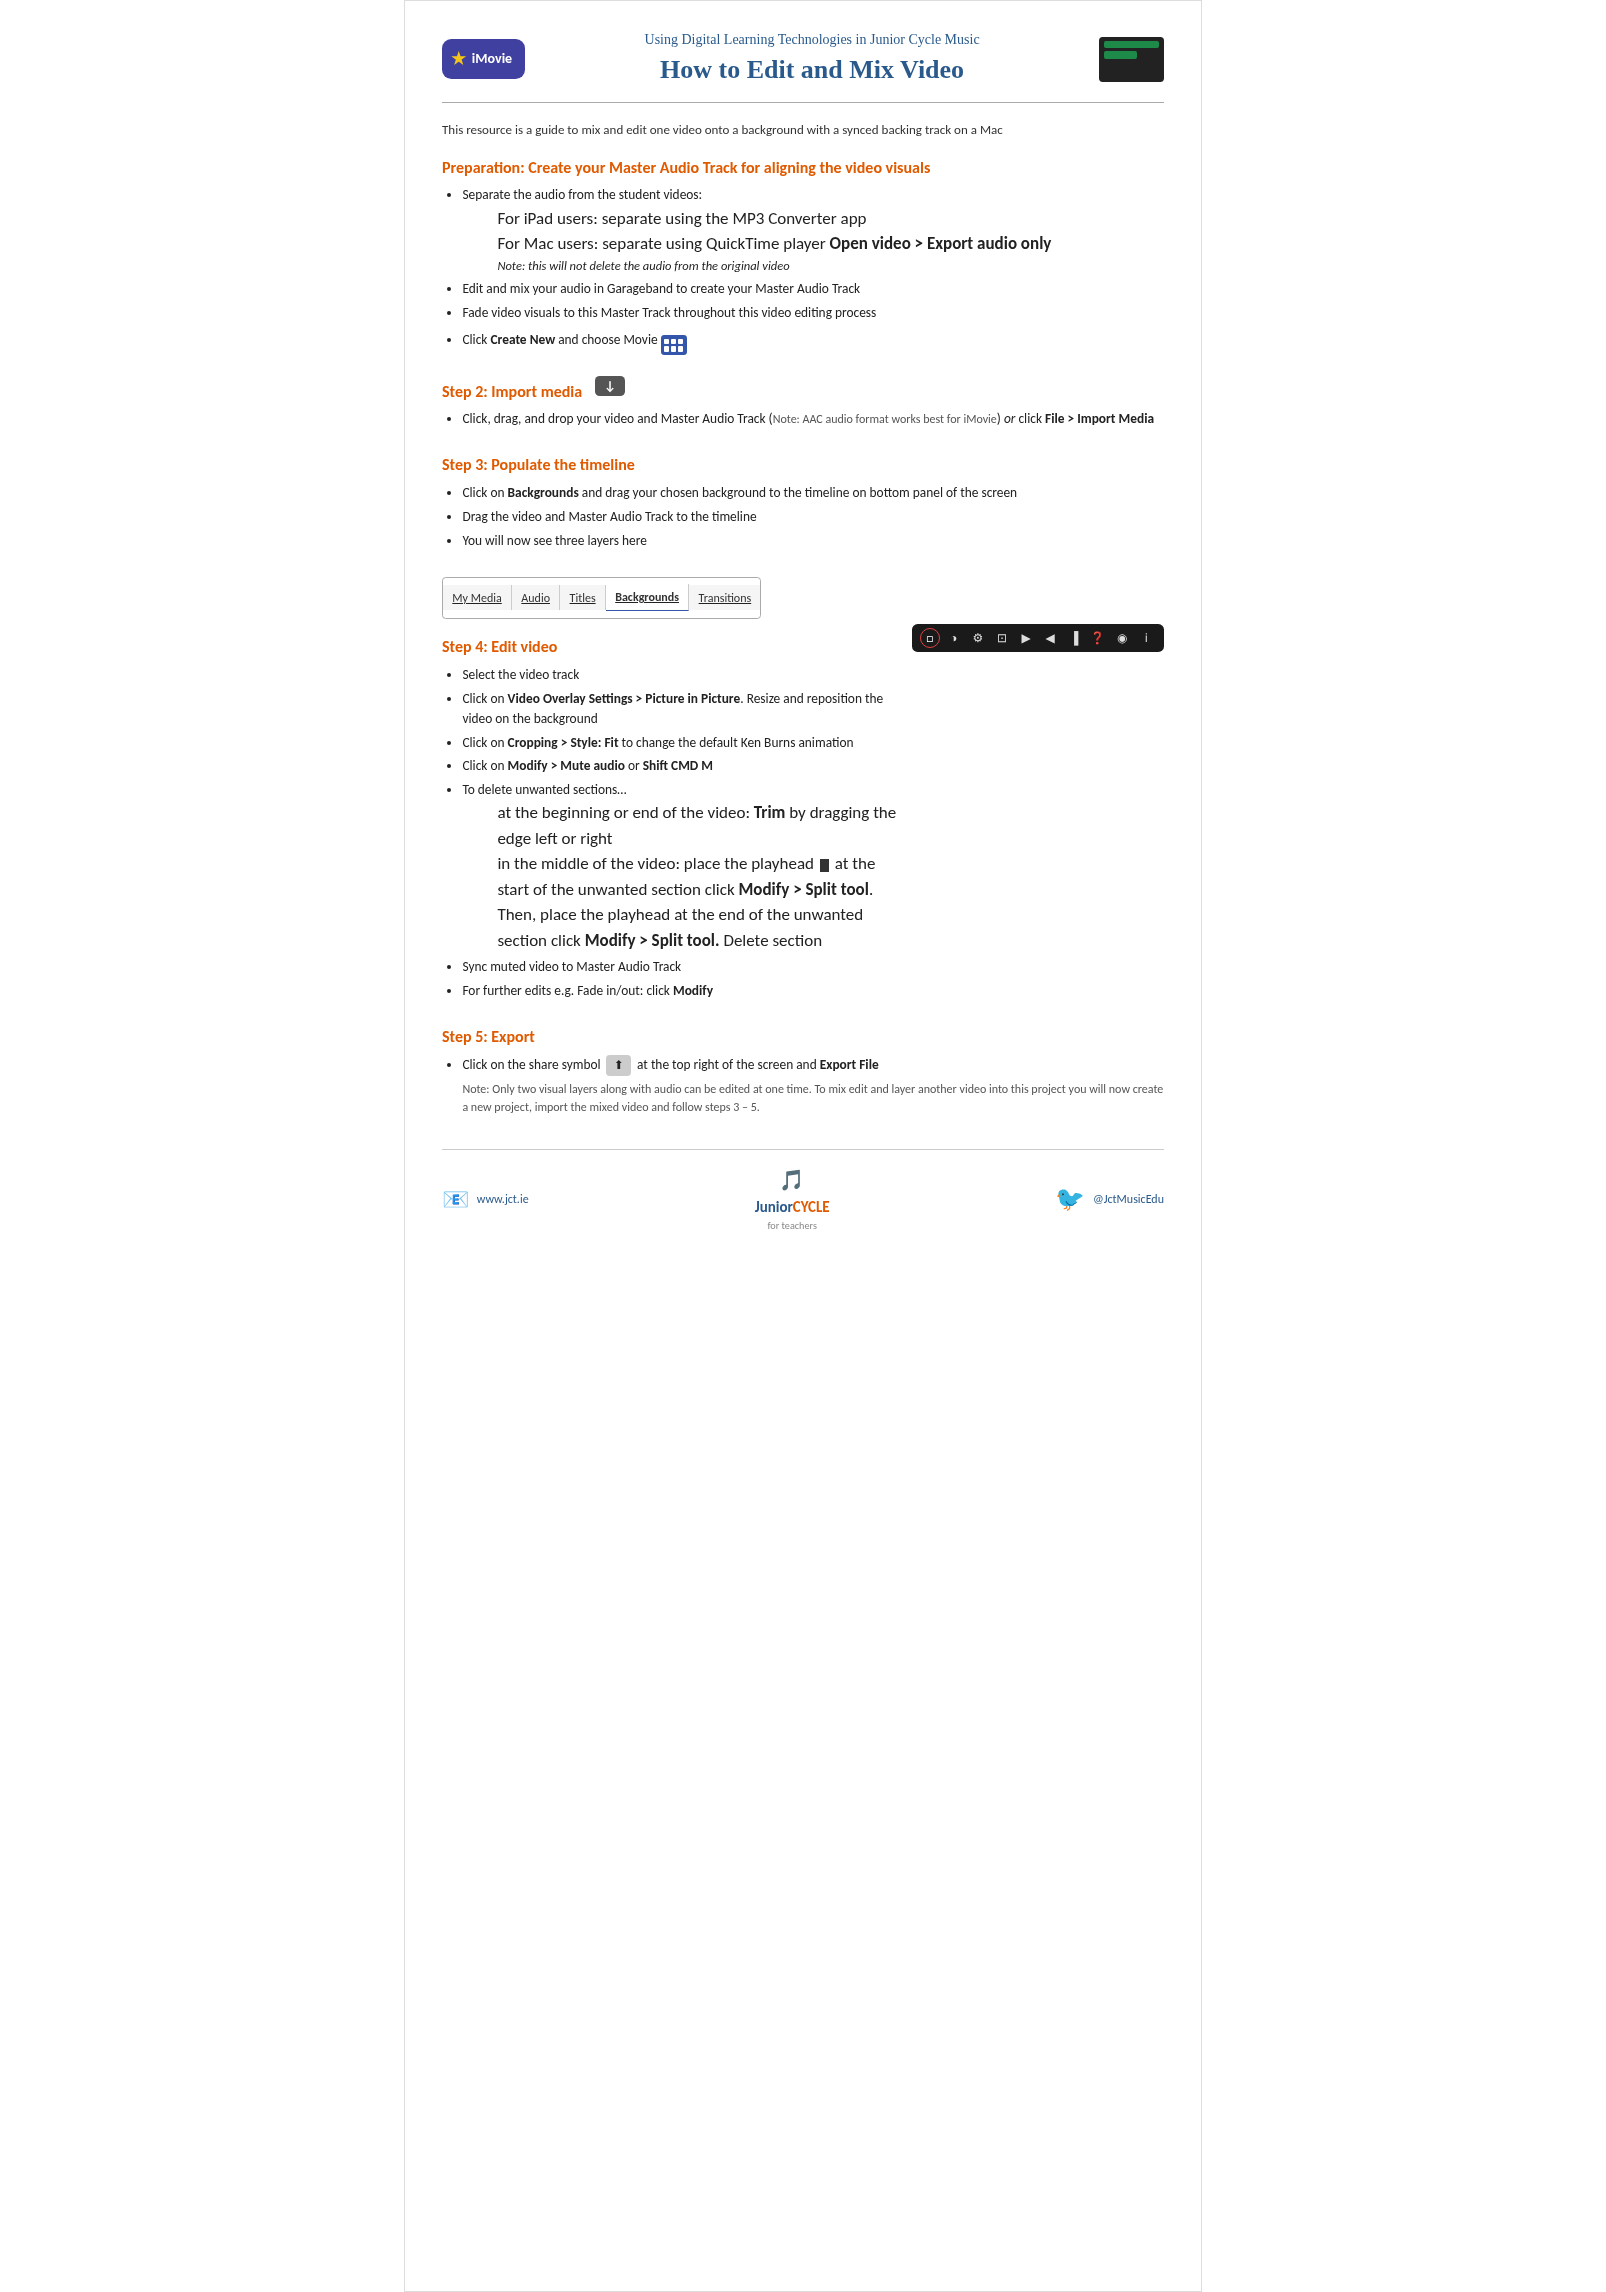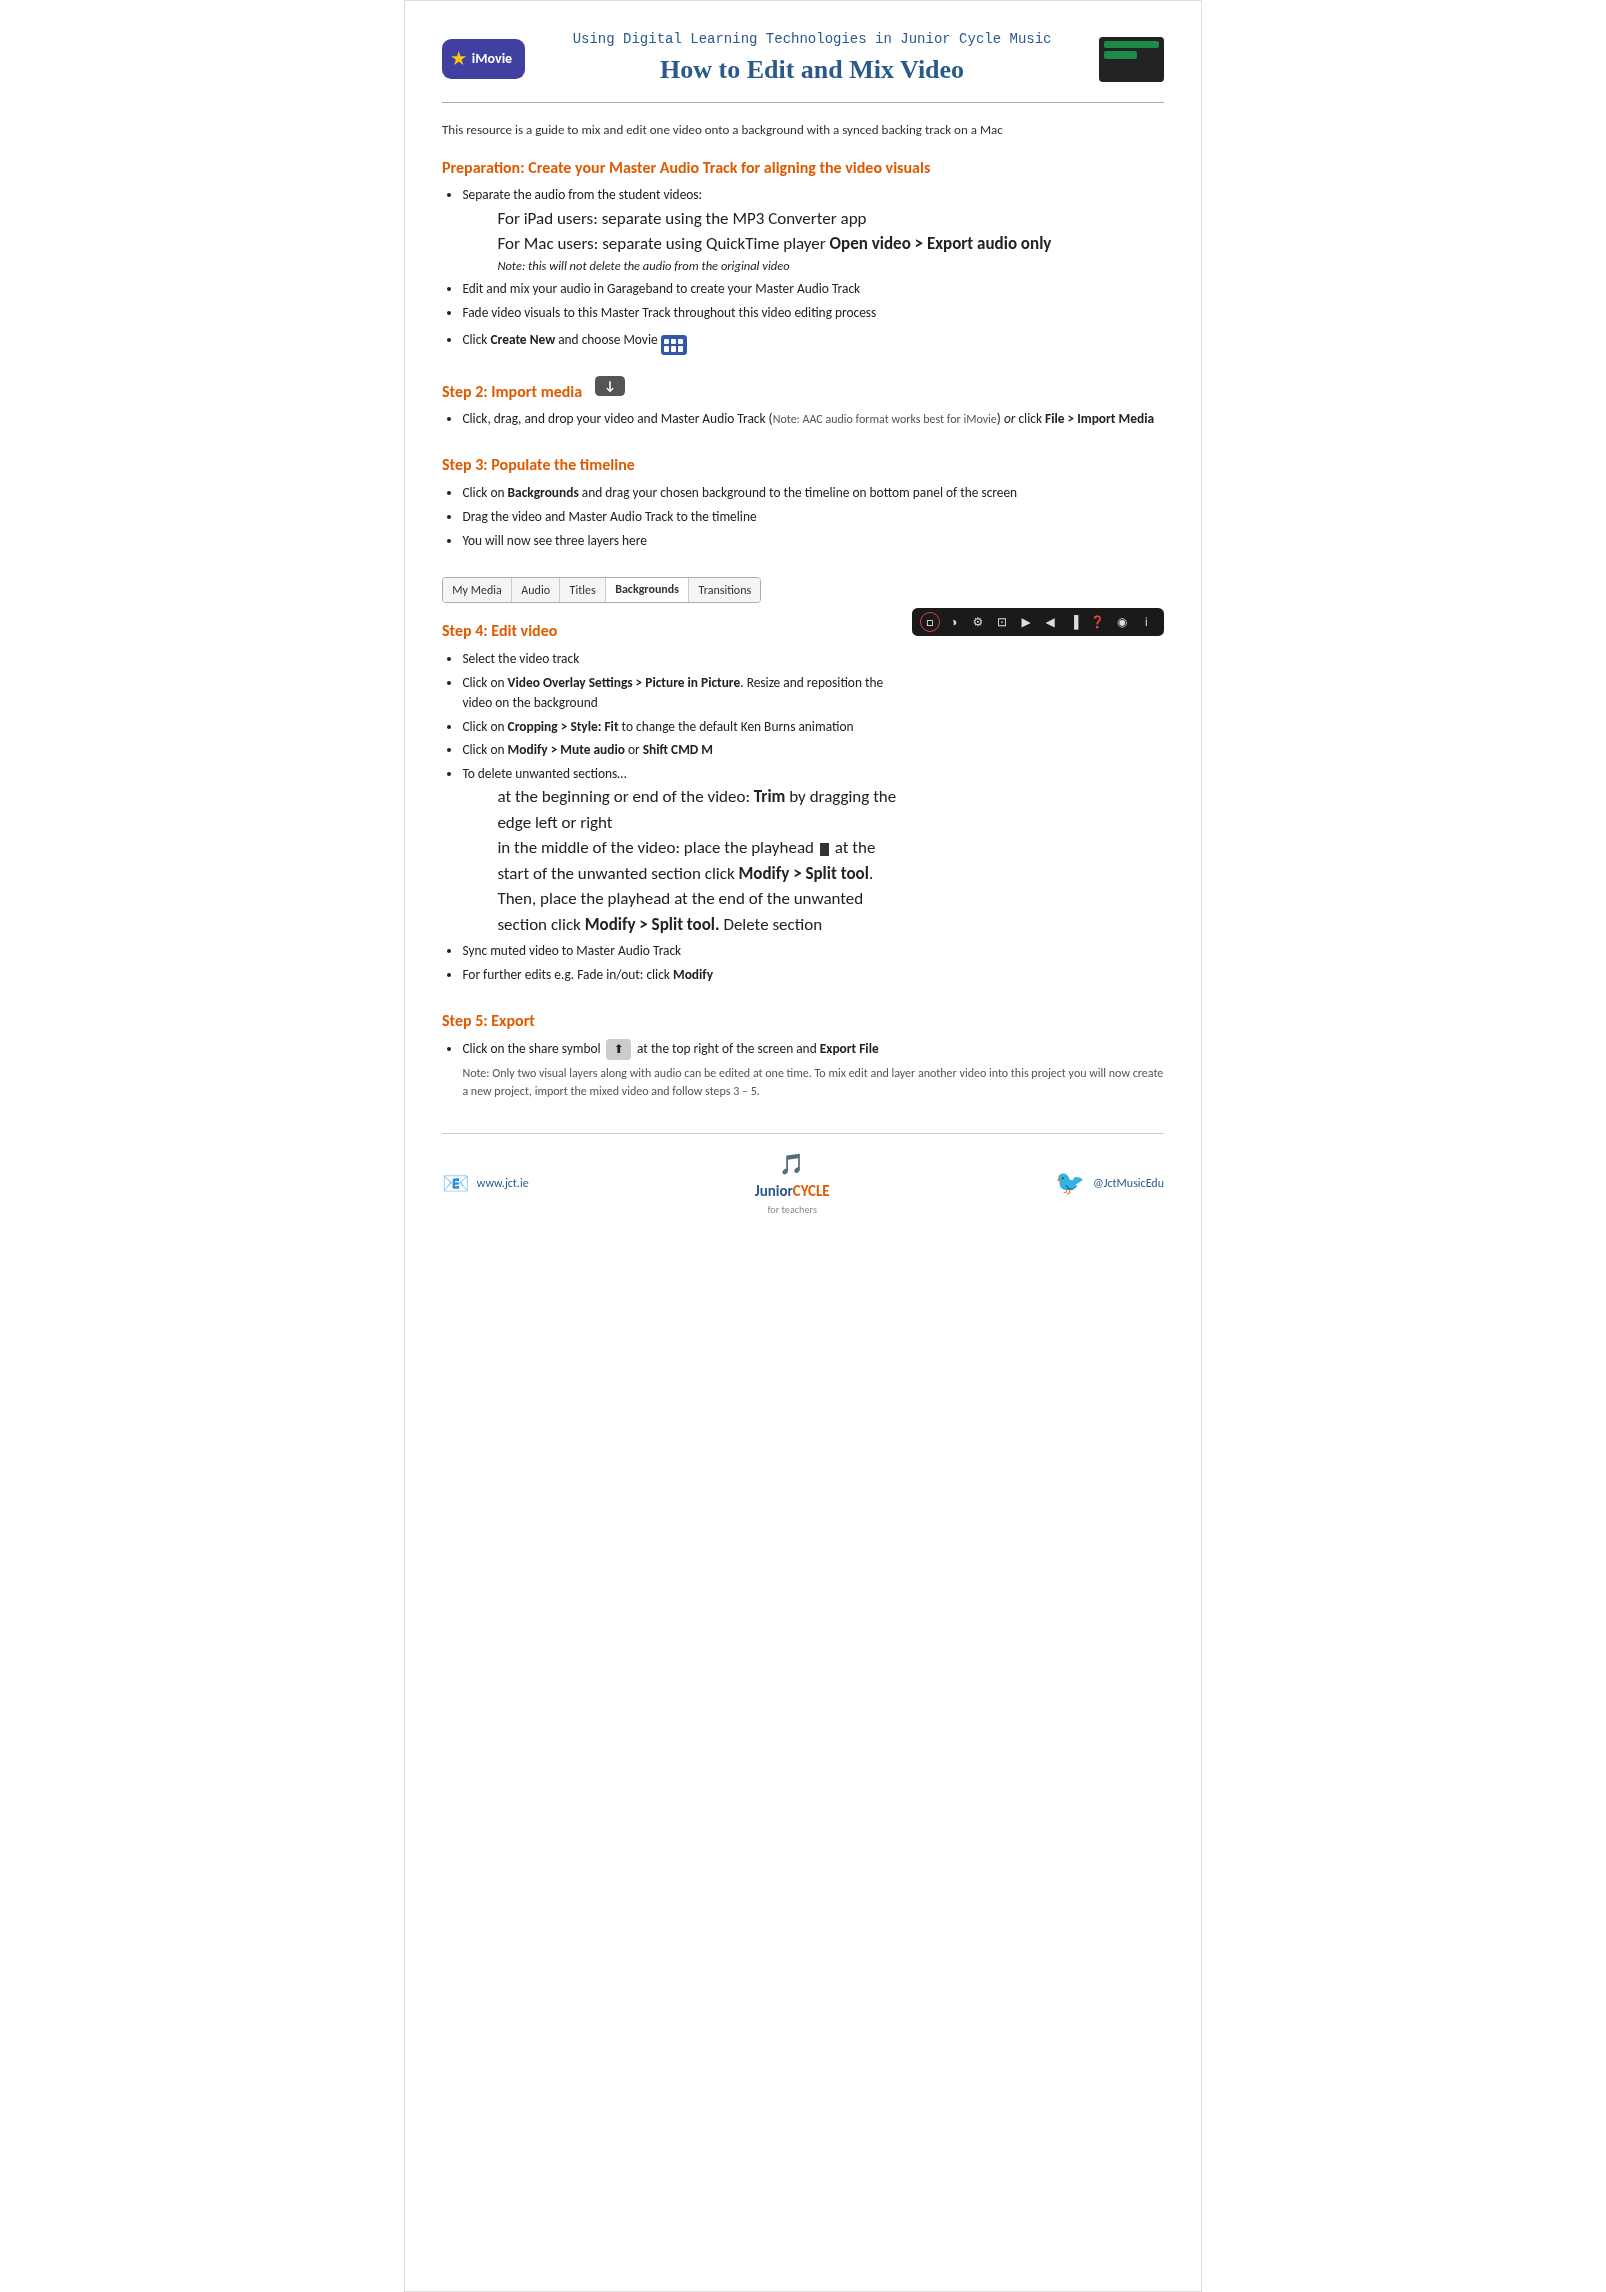--- a/index.html
+++ b/index.html
@@ -48,21 +48,21 @@
       font-size: 16.7px;
       color: #f5c518;
     }
     .header-titles {
       text-align: center;
       flex: 1;
     }
     .header-subtitle {
       font-size: 14px;
       color: #2a5a8c;
-      font-family: Liberation Mono, monospace;
+      font-family: Liberation Serif, serif;
     }
     .header-title {
       font-size: 26px;
       color: #2a5a8c;
       font-family: Georgia, serif;
       font-weight: bold;
     }
     .header-screenshot {
       width: 65px;
       height: 45px;
@@ -166,21 +166,22 @@
     }
     .media-toolbar {
       display: flex;
       align-items: center;
       border: 0.9px solid #aaa;
       border-radius: 3.7px;
       overflow: hidden;
       font-size: 12px;
       margin-top: 1.9px;
       white-space: nowrap;
-      height: 26px;
+      height: 42px;
+      text-decoration: underline;
     }
     .tb-item {
       padding: 3.7px 9.3px;
       border-right: 0.9px solid #ccc;
       color: #333;
       background: #f5f5f5;
     }
     .tb-item:last-child {
       border-right: none;
     }

